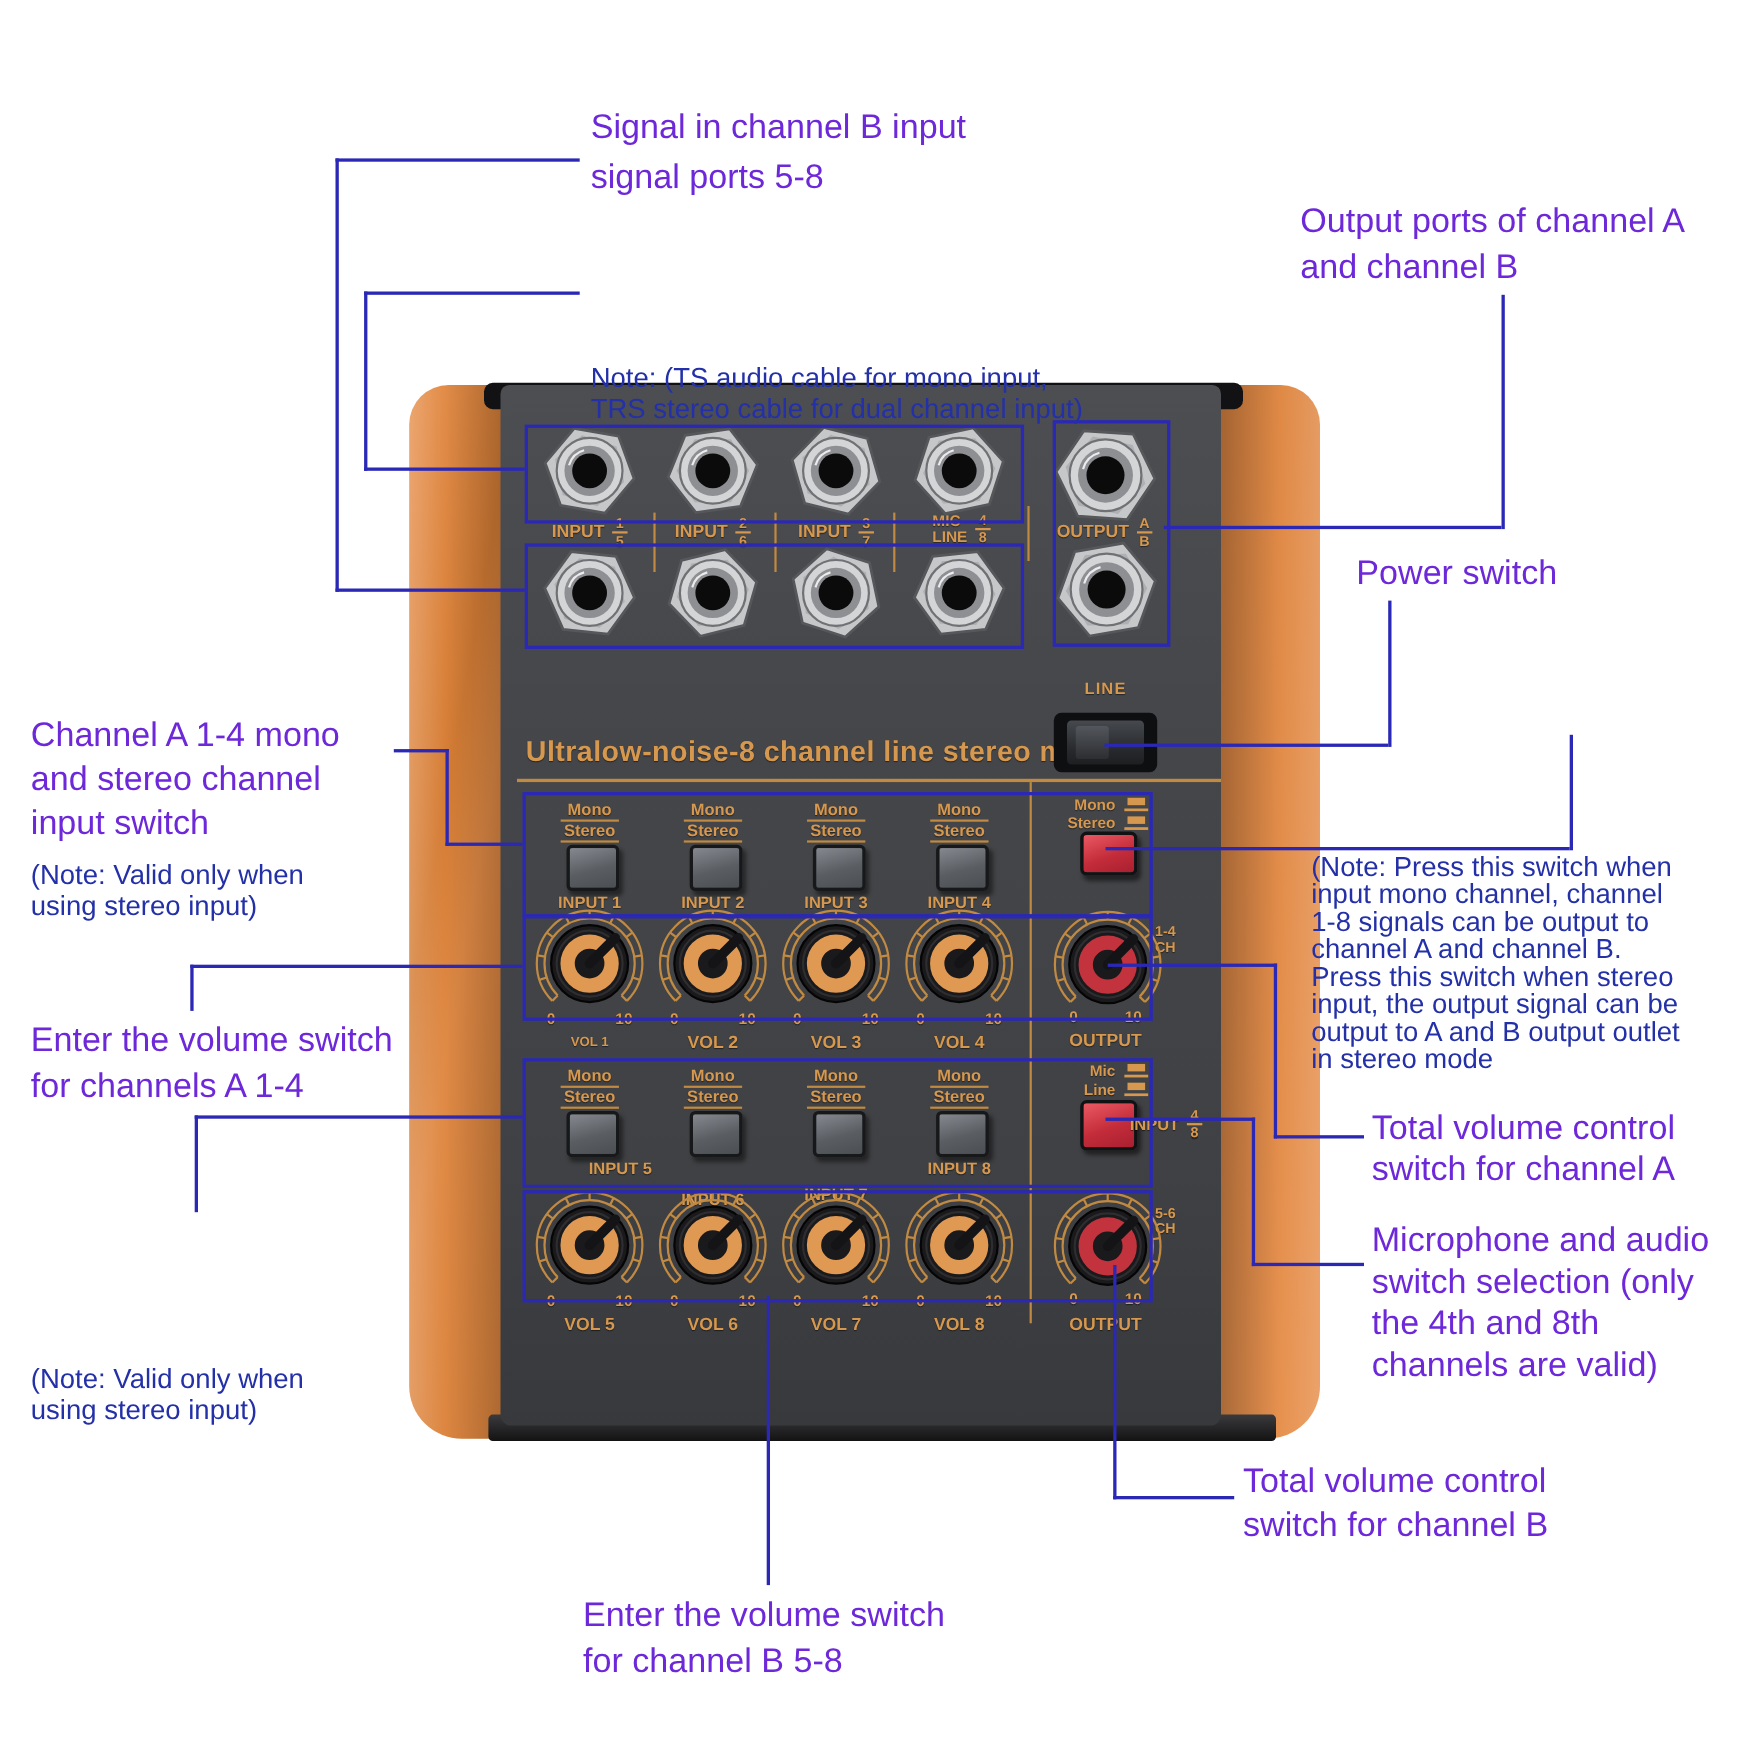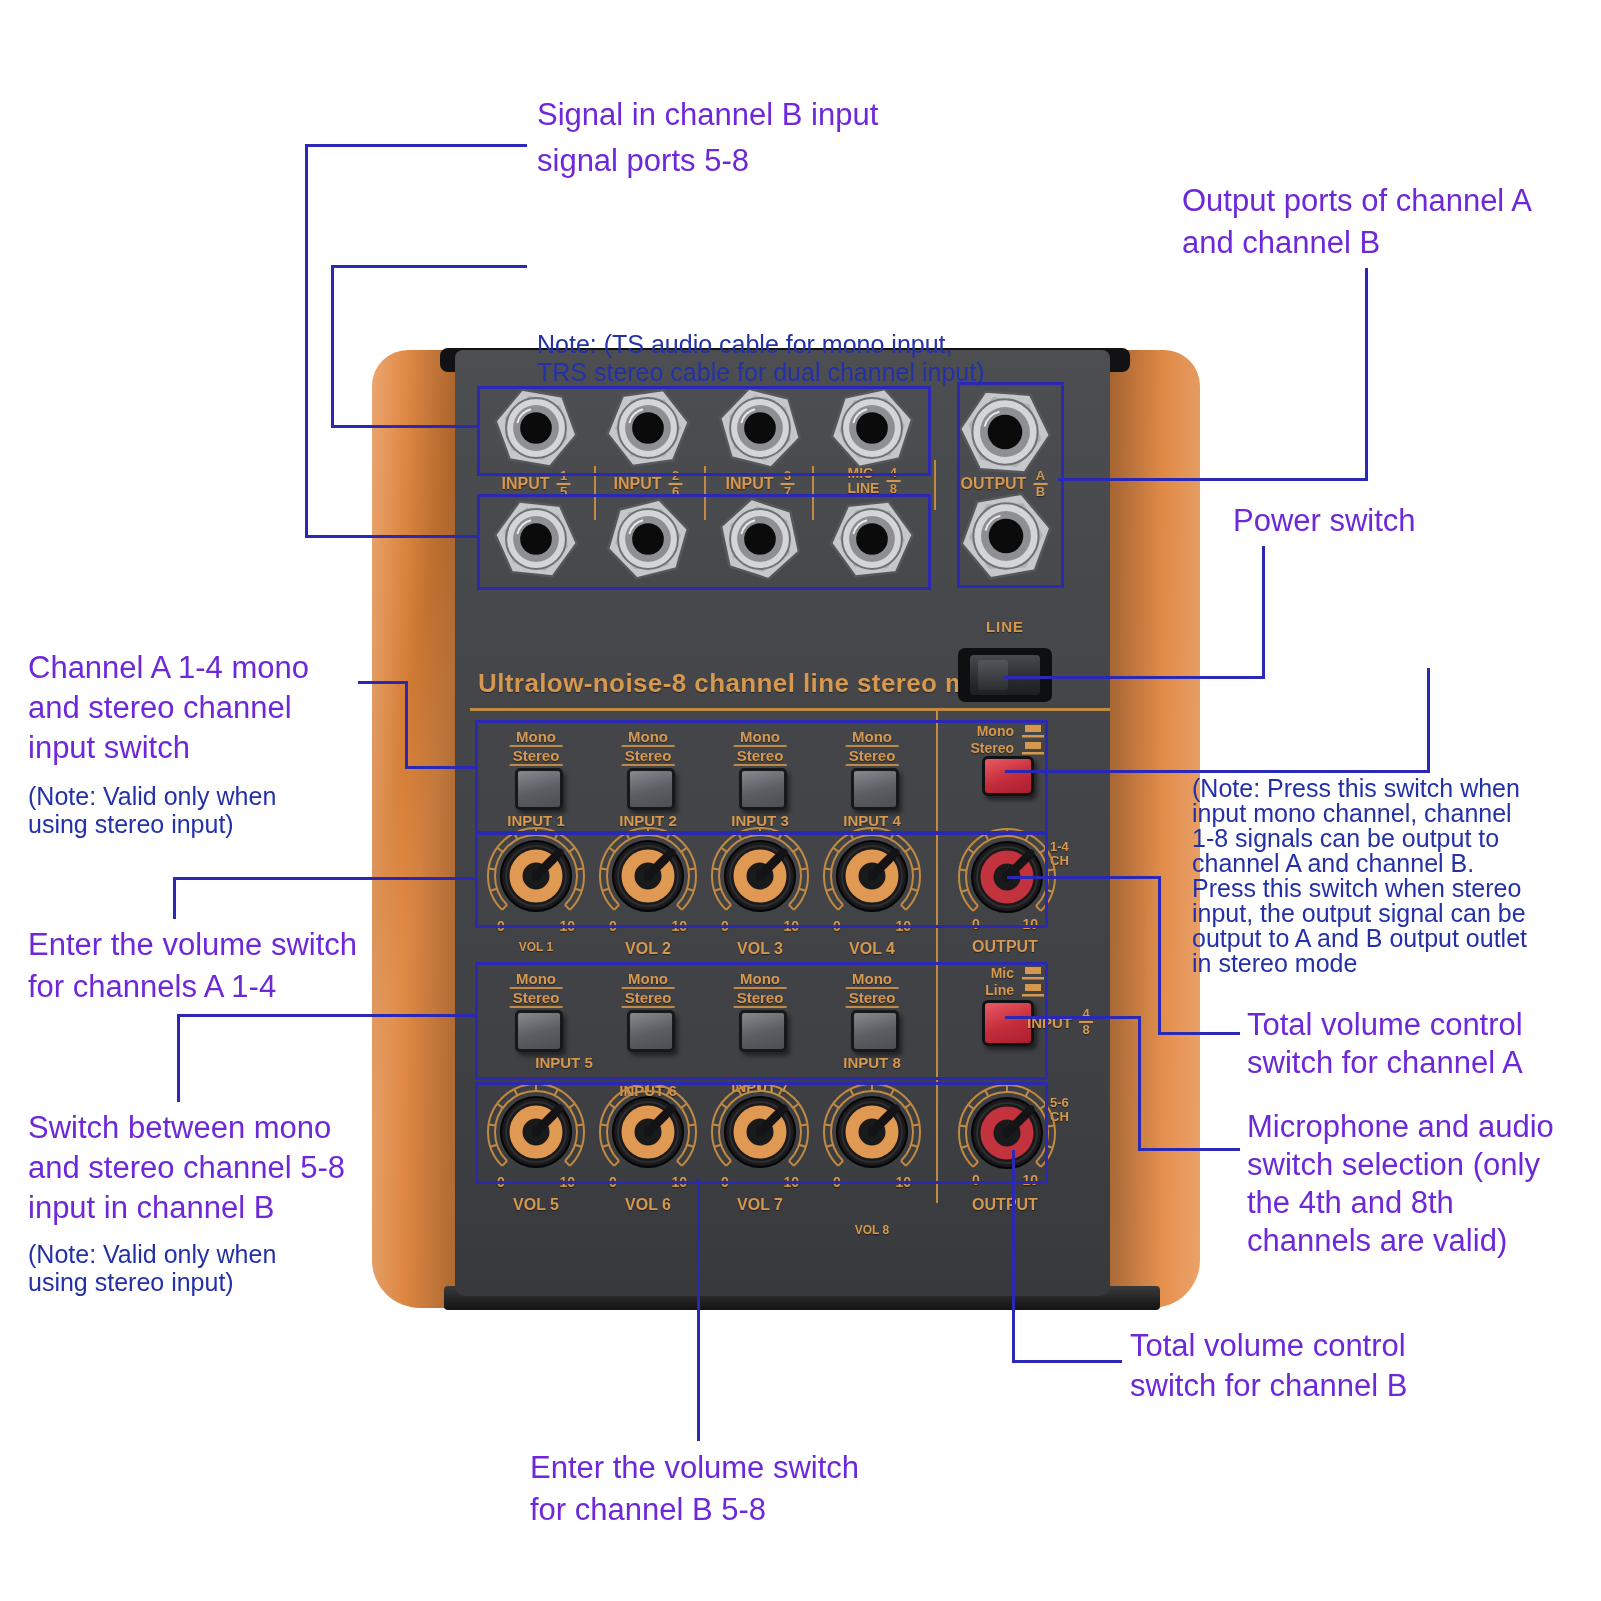--- a/index.html
+++ b/index.html
@@ -502,21 +502,21 @@
           <line x1="89.0" y1="89.0" x2="93.9" y2="93.9" stroke="#c08a42" stroke-width="2"></line>
           <circle cx="60" cy="60" r="35" fill="#1a1a1c" stroke="#050506" stroke-width="2"></circle>
           <circle cx="60" cy="60" r="30" fill="none" stroke="#2e2e31" stroke-width="2"></circle>
           <circle cx="60" cy="60" r="20" fill="none" stroke="#df9952" stroke-width="13"></circle>
           <line x1="60" y1="60" x2="83.3" y2="36.7" stroke="#141416" stroke-width="9" stroke-linecap="round"></line>
         </svg></div>
       <div class="scale ptx" style="left:872px;top:1174px;">
         <span>0</span>
         <span>10</span>
       </div>
-      <div class="swname ptx" style="left:872px;top:1196px;font-size:12px;margin-top:27px;">VOL 8</div>
+      <div class="swname ptx" style="left:872px;top:1196px;font-size:16px;">VOL 8</div>
       <div style="position:absolute;left:947px;top:817px;width:120px;height:120px;"><svg width="120" height="120" viewBox="0 0 120 120">
           <path d="M 31.0 89.0 A 41 41 0 1 1 89.0 89.0" fill="none" stroke="#c08a42" stroke-width="2"></path>
           <path d="M 26.1 93.9 A 48 48 0 1 1 93.9 93.9" fill="none" stroke="#c08a42" stroke-width="2"></path>
           <line x1="31.0" y1="89.0" x2="26.1" y2="93.9" stroke="#c08a42" stroke-width="2"></line>
           <line x1="21.0" y1="72.7" x2="14.3" y2="74.8" stroke="#c08a42" stroke-width="2"></line>
           <line x1="19.5" y1="53.6" x2="12.6" y2="52.5" stroke="#c08a42" stroke-width="2"></line>
           <line x1="26.8" y1="35.9" x2="21.2" y2="31.8" stroke="#c08a42" stroke-width="2"></line>
           <line x1="41.4" y1="23.5" x2="38.2" y2="17.2" stroke="#c08a42" stroke-width="2"></line>
           <line x1="60.0" y1="19.0" x2="60.0" y2="12.0" stroke="#c08a42" stroke-width="2"></line>
           <line x1="78.6" y1="23.5" x2="81.8" y2="17.2" stroke="#c08a42" stroke-width="2"></line>
@@ -625,19 +625,16 @@
   <div class="ann" style="left:530px;top:1447px;line-height:42px;">Enter the volume switch
 for channel B 5-8</div>
 
   <div class="ann" style="left:28px;top:648px;line-height:40px;">Channel A 1-4 mono
 and stereo channel
 input switch</div>
   <div class="note" style="left:28px;top:782px;">(Note: Valid only when
 using stereo input)</div>
   <div class="ann" style="left:28px;top:924px;line-height:42px;">Enter the volume switch
 for channels A 1-4</div>
-  <div class="ann" style="left:28px;top:1108px;line-height:40px;">Switch between mono
-and stereo channel 5-8
-input in channel B</div>
   <div class="note" style="left:28px;top:1240px;">(Note: Valid only when
 using stereo input)</div>
 
 </div>
 
 </body></html>

